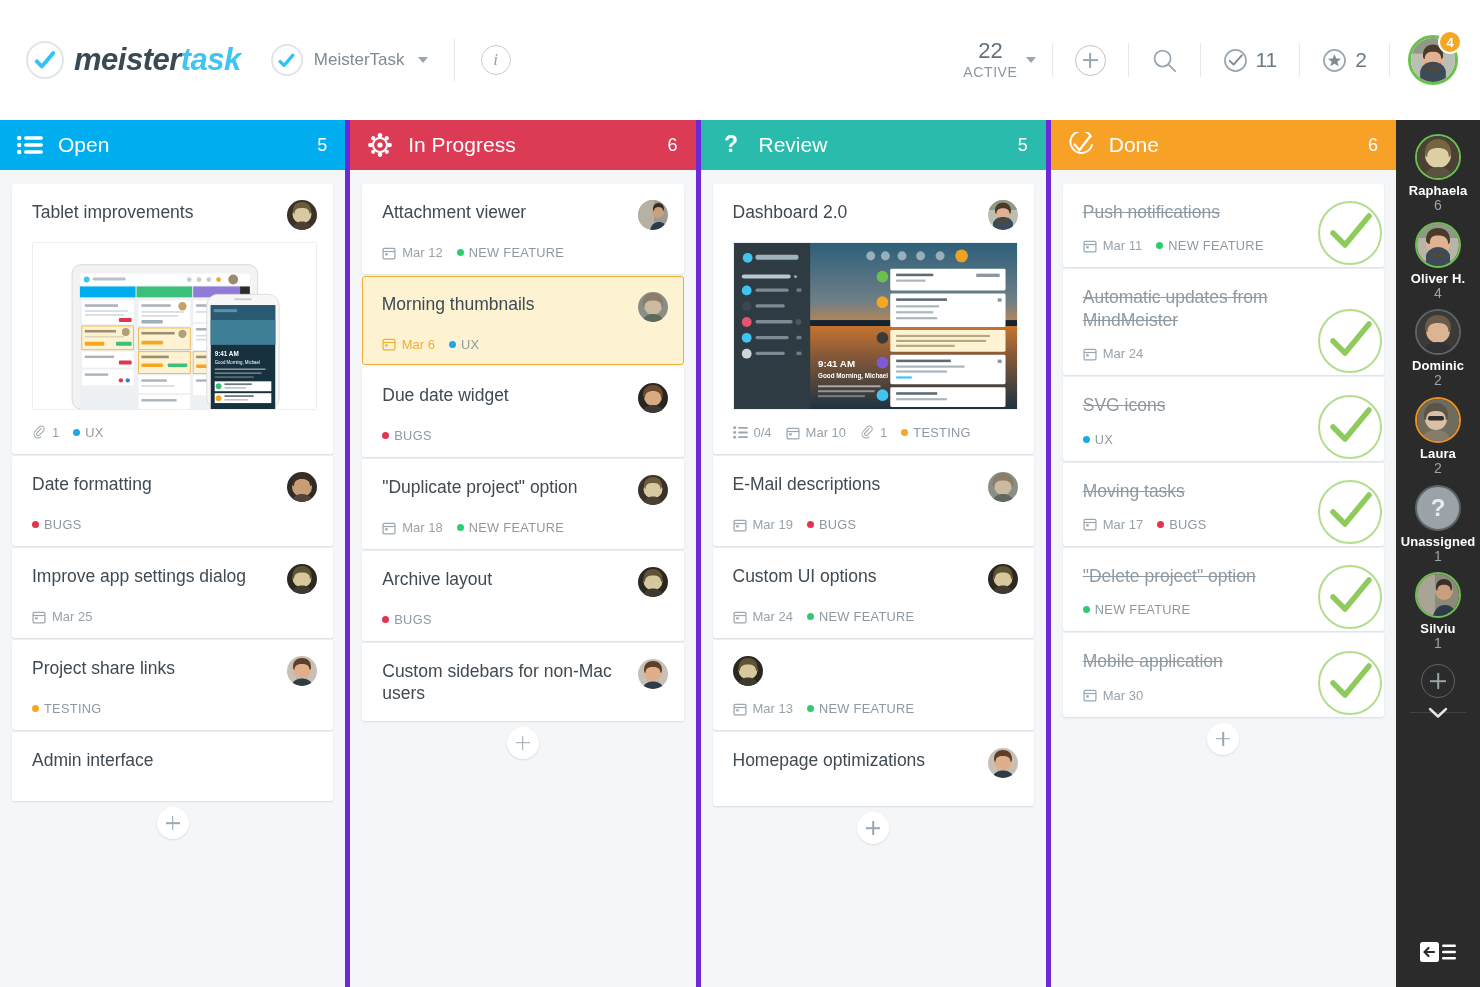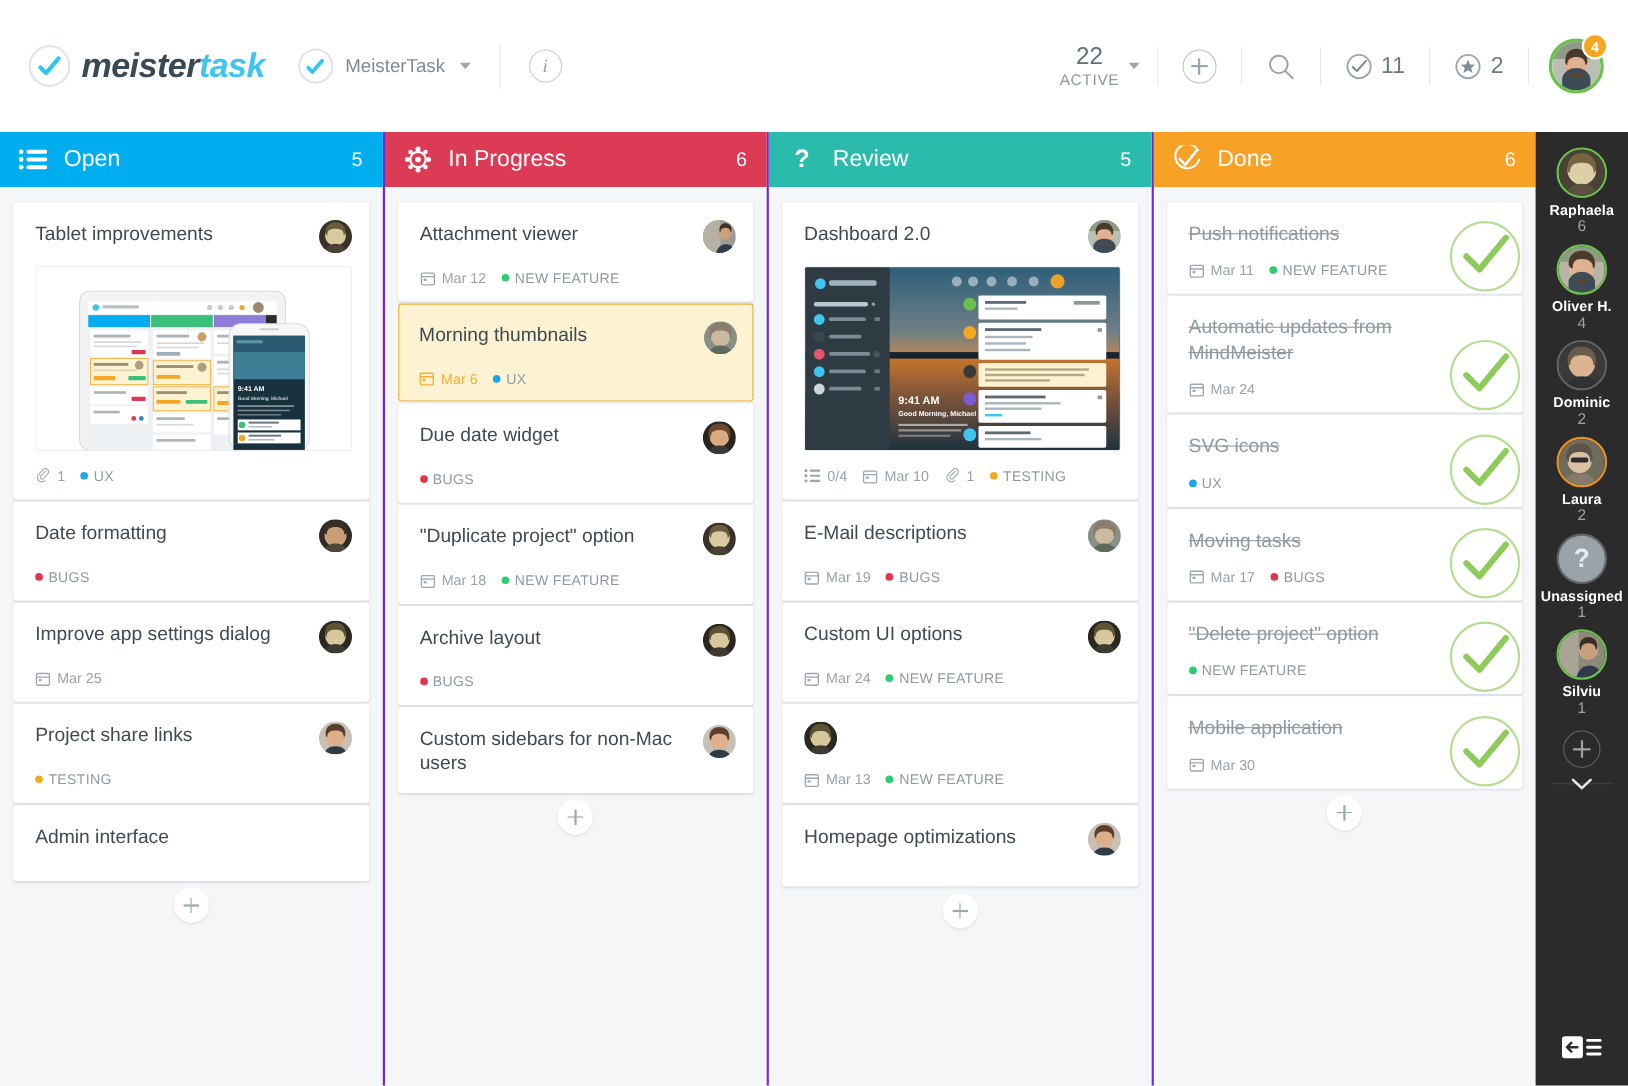--- a/index.html
+++ b/index.html
@@ -71,21 +71,21 @@
   }
   .badge-n {
     position:absolute; right:-4px; top:-5px; width:24px;height:24px;border-radius:50%;
     background:#F5A623; color:#fff; font-size:13px; display:flex;align-items:center;justify-content:center;
     font-weight:600; border:2px solid #fff;
   }
 
   
   .board { flex: 1; display: flex; min-height: 0; }
   .cols { flex: 1; display: flex; background: #eef1f4; }
-  .col { flex: 1; display: flex; flex-direction: column; min-width:0; border-right: 2px solid #6d28d9; background:#f4f6f8; }
+  .col { flex: 1; display: flex; flex-direction: column; min-width:0; border-right: 5px solid #6d28d9; background:#f4f6f8; }
   .col:last-child { border-right: none; }
 
   .col-head {
     height: 50px; flex:0 0 50px;
     display:flex; align-items:center; gap: 14px;
     padding: 0 18px 0 16px; color:#fff;
   }
   .col-title { font-size: 21px; font-weight: 400; flex:1; }
   .col-count { font-size: 18px; }
   .col-ico { width: 28px; height: 28px; display:flex; align-items:center; justify-content:center; }

